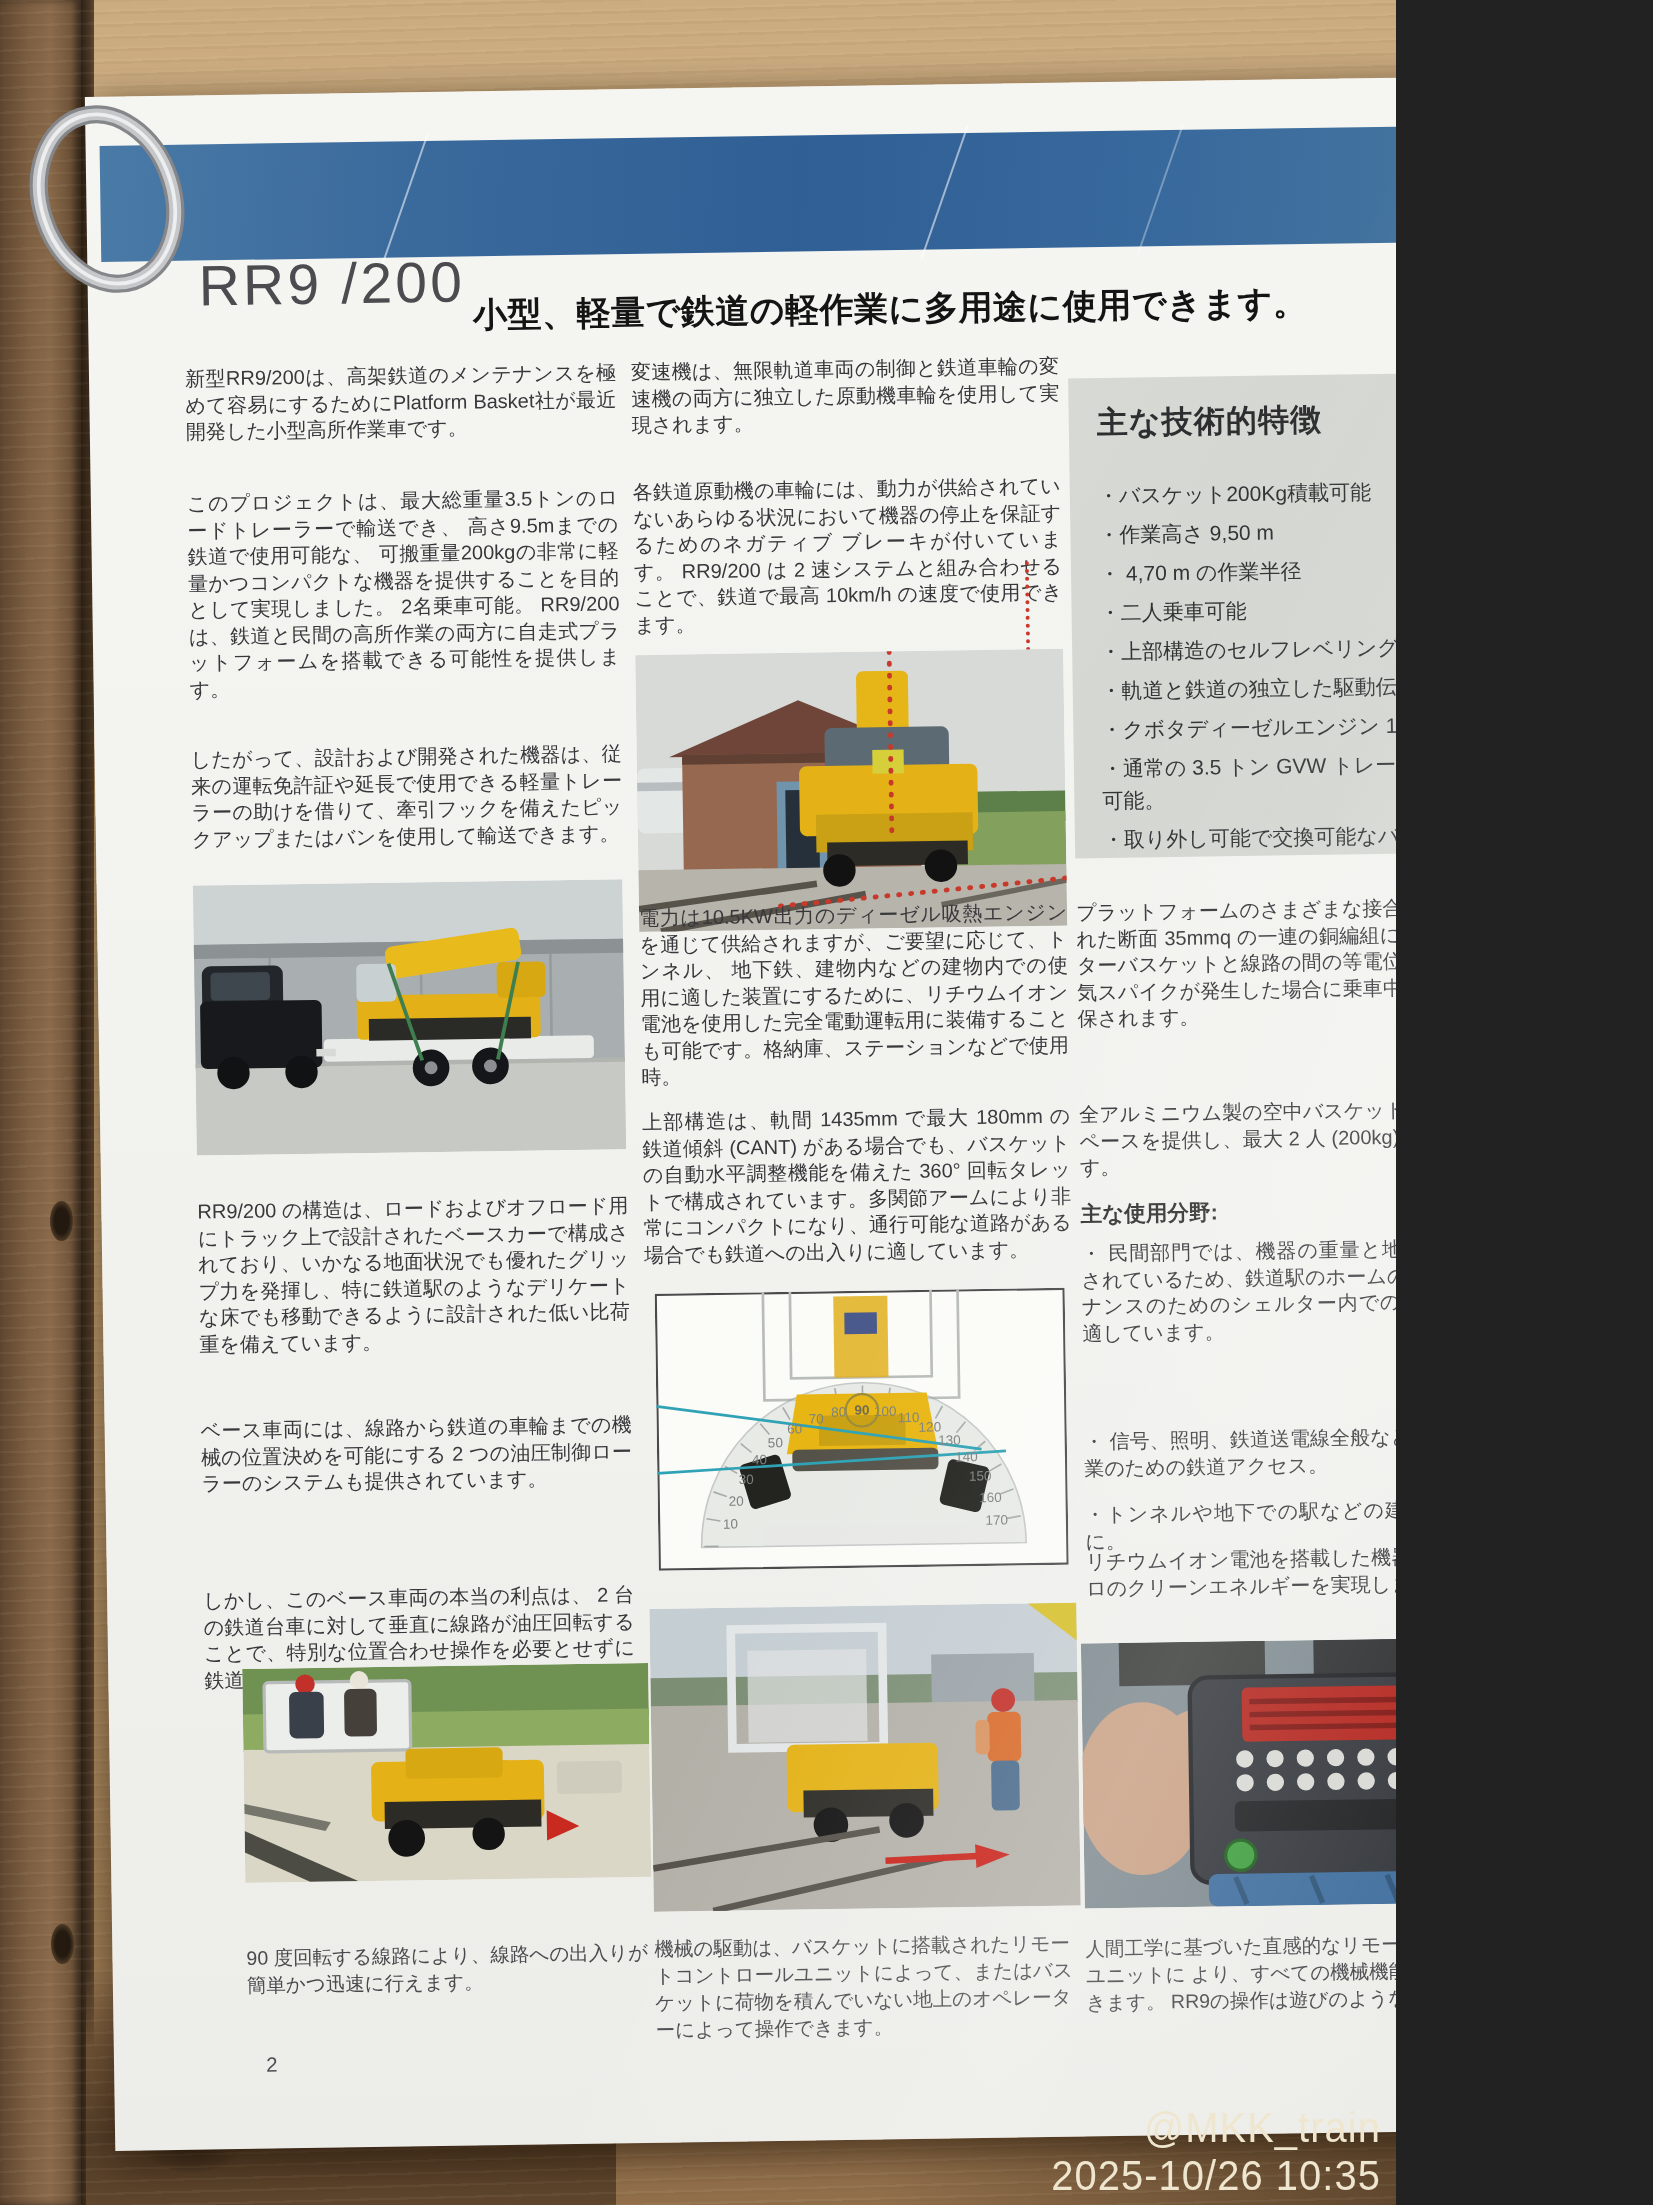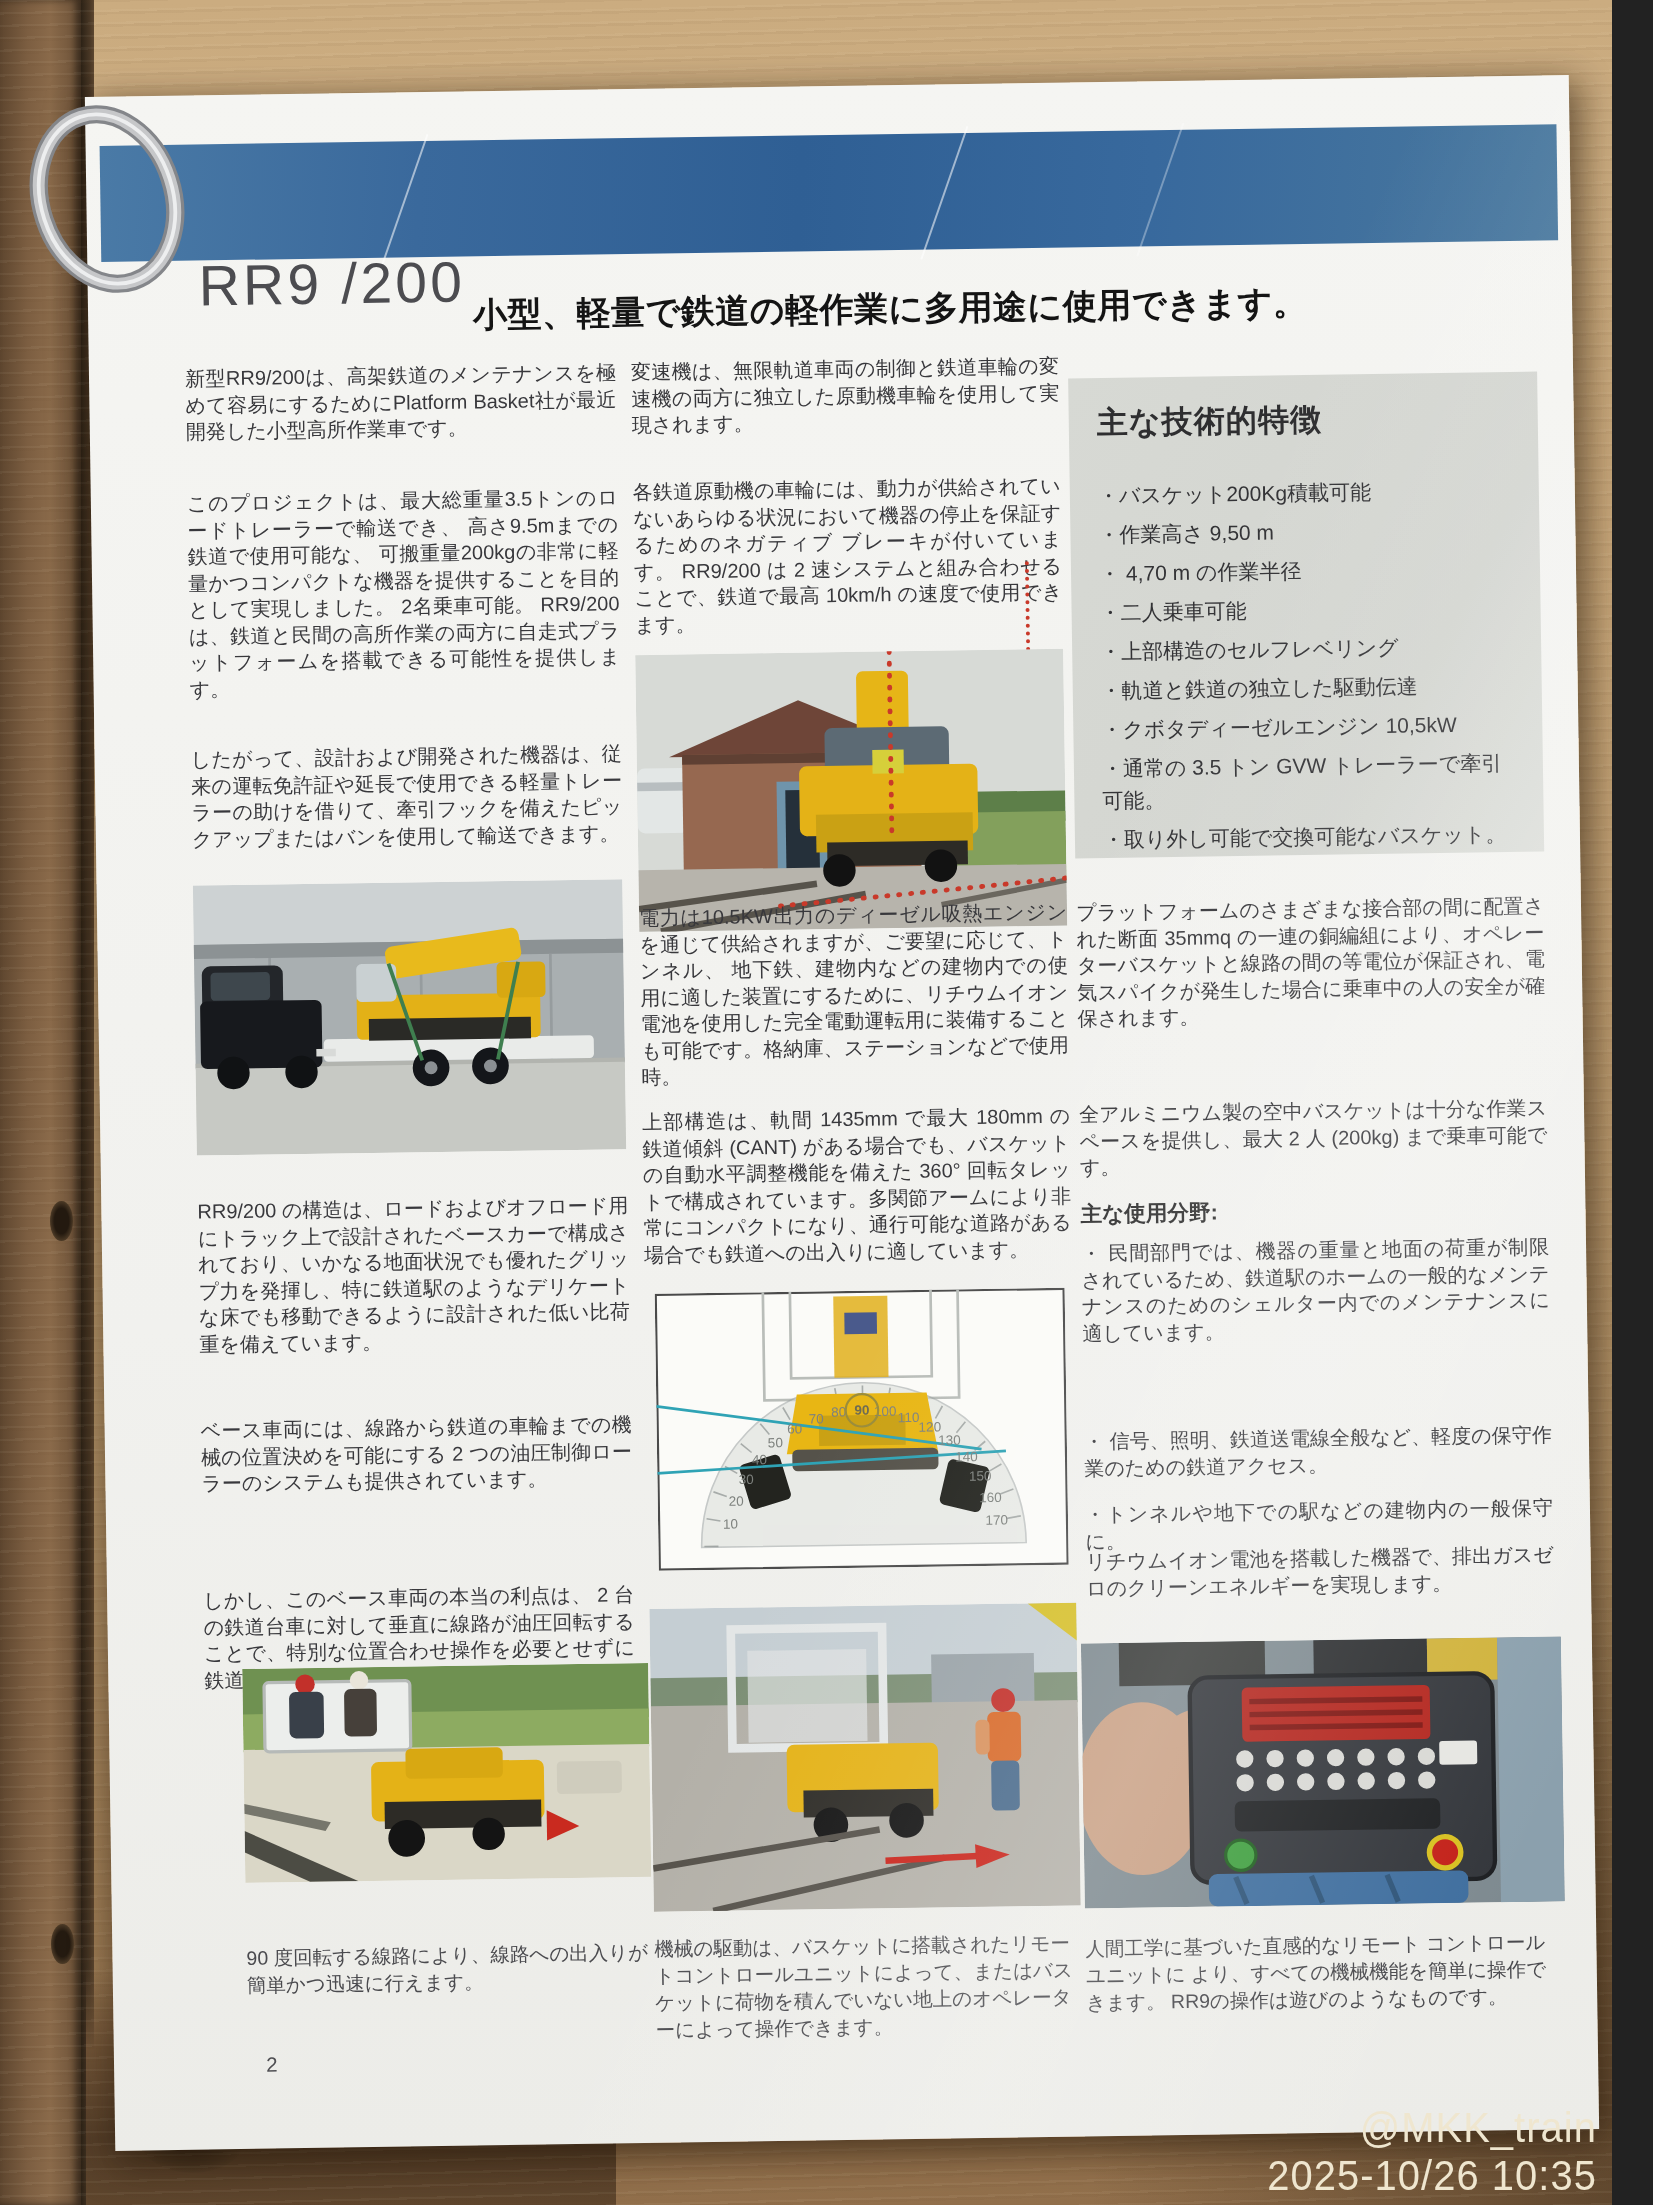--- a/index.html
+++ b/index.html
@@ -1,16 +1,16 @@
 <!DOCTYPE html>
 <html style="font-size:8.6px"><head>
 <meta charset="utf-8">
 <style>
   html,body{margin:0;padding:0;background:#222;}
-  #stage{position:relative;width:1612px;height:2205px;overflow:hidden;
+  #stage{position:relative;width:1396px;height:2205px;overflow:hidden;
          font-family:"Liberation Sans","DejaVu Sans",sans-serif;}
   
   #wood{position:absolute;inset:0;background:
     linear-gradient(180deg,#cbac80 0%,#c6a578 28%,#bd9c70 52%,#ab8b61 74%,#916f4b 100%);}
   .plank-left{position:absolute;left:0;top:0;width:81px;height:100%;
     background:linear-gradient(90deg,#5e462f,#7c5e41 34%,#8a6a4a 62%,#6a5037);
     box-shadow:inset -5.4px 0 7.6px rgba(0,0,0,.45);}
   .plank-gap{position:absolute;left:81px;top:0;width:13px;height:100%;
     background:linear-gradient(90deg,#2c2216,#4a3826 70%,#5d4730);}
   .patch-bl{position:absolute;left:86px;top:1967px;width:530px;height:238px;

